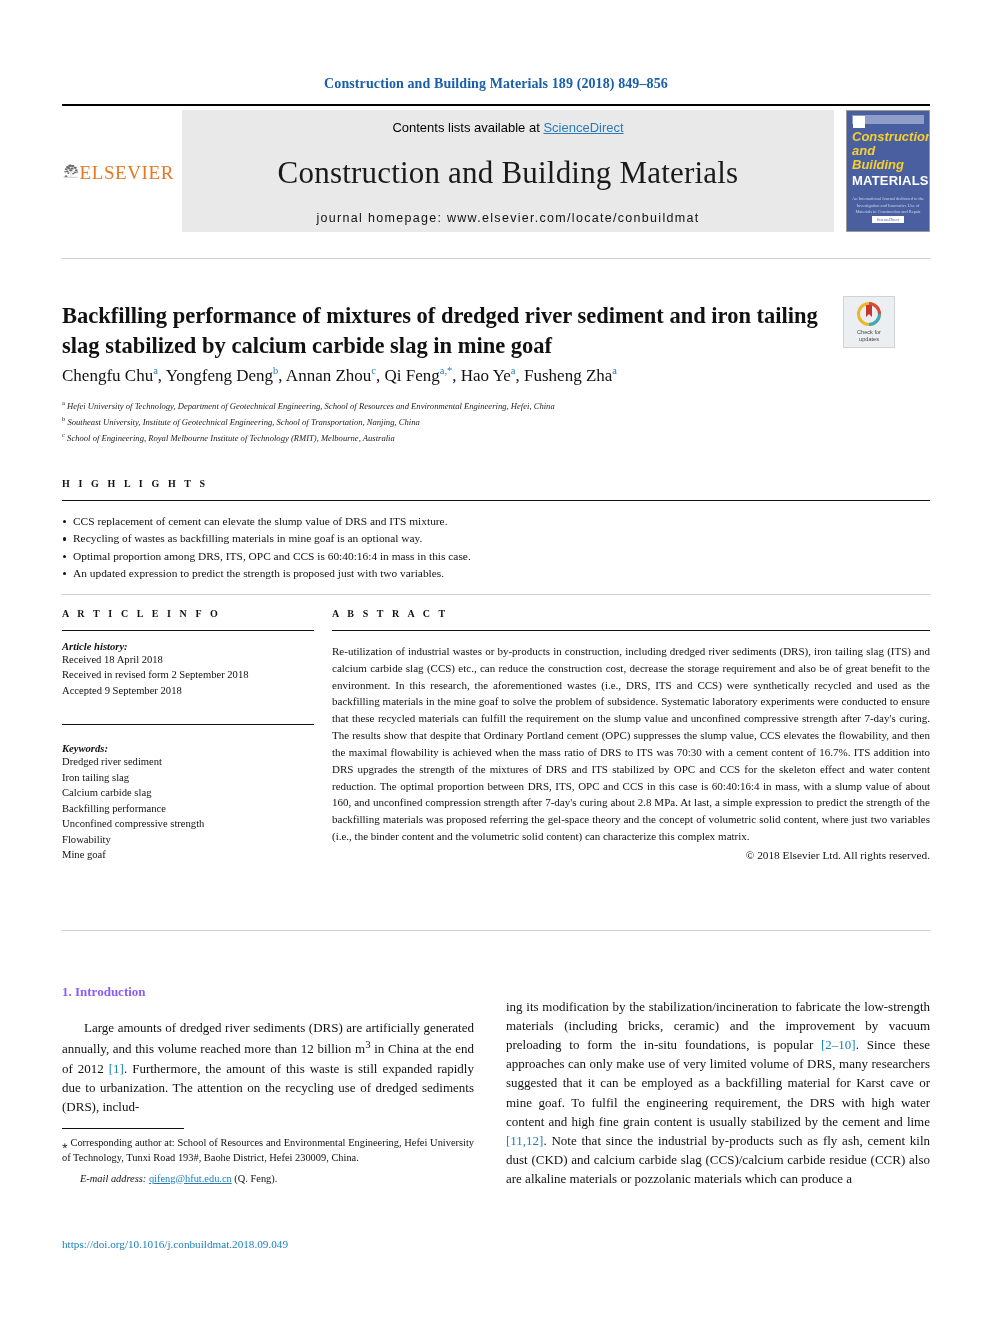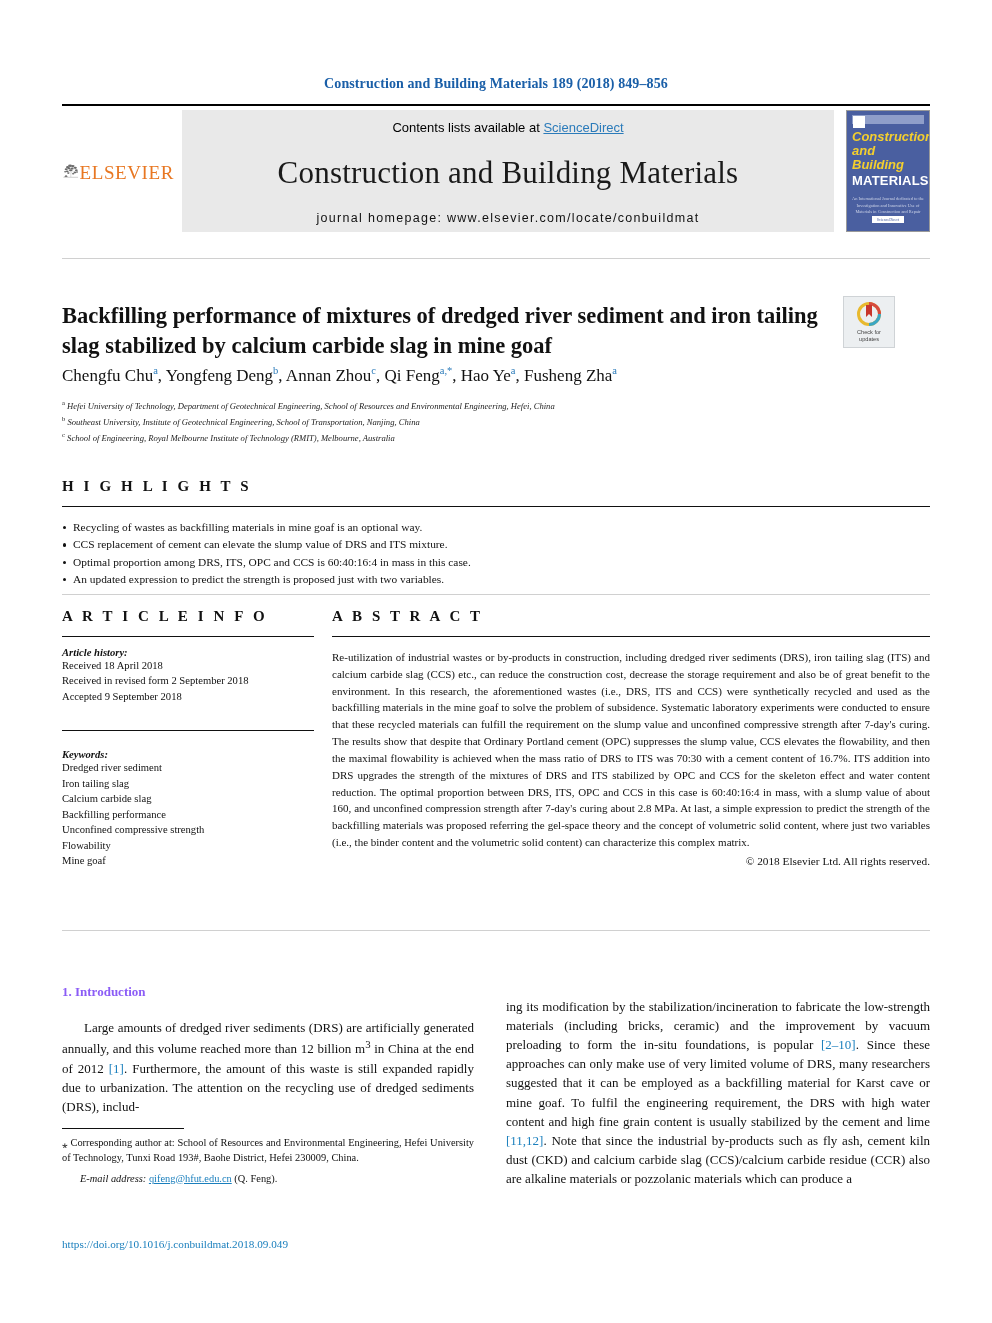--- a/index.html
+++ b/index.html
@@ -128,21 +128,21 @@
     font-style: italic;
     font-size: 8.6px;
     line-height: 1.62;
     color: #222;
   }
   .affils sup { font-style: normal; font-size: 6.6px; }
 
   
   .sec-head {
     font-family: "Liberation Serif", serif;
-    font-size: 15px;
+    font-size: 10px;
     font-weight: bold;
     letter-spacing: 3.1px;
     color: #111;
   }
   .highlights {
     position: absolute; top: 478px; left: 62px; width: 868px;
   }
   .hl-rule { border-top: 1.4px solid #111; margin-top: 11px; }
   .hl-list { margin: 12px 0 0 0; padding: 0; list-style: none; }
   .hl-list li {
@@ -325,22 +325,22 @@
   <div class="affils">
     <div><sup>a</sup> <span>Hefei University of Technology, Department of Geotechnical Engineering, School of Resources and Environmental Engineering, Hefei, China</span></div>
     <div><sup>b</sup> <span>Southeast University, Institute of Geotechnical Engineering, School of Transportation, Nanjing, China</span></div>
     <div><sup>c</sup> <span>School of Engineering, Royal Melbourne Institute of Technology (RMIT), Melbourne, Australia</span></div>
   </div>
 
   <div class="highlights">
     <div class="sec-head">H I G H L I G H T S</div>
     <div class="hl-rule"></div>
     <ul class="hl-list">
+      <li>CCS replacement of cement can elevate the slump value of DRS and ITS mixture.</li>
       <li>Recycling of wastes as backfilling materials in mine goaf is an optional way.</li>
-      <li>CCS replacement of cement can elevate the slump value of DRS and ITS mixture.</li>
       <li>Optimal proportion among DRS, ITS, OPC and CCS is 60:40:16:4 in mass in this case.</li>
       <li>An updated expression to predict the strength is proposed just with two variables.</li>
     </ul>
   </div>
 
   <div class="block-rule" style="top:594px;"></div>
 
   <div class="info-col">
     <div class="sec-head">A R T I C L E  I N F O</div>
     <div class="thin-rule"></div>

